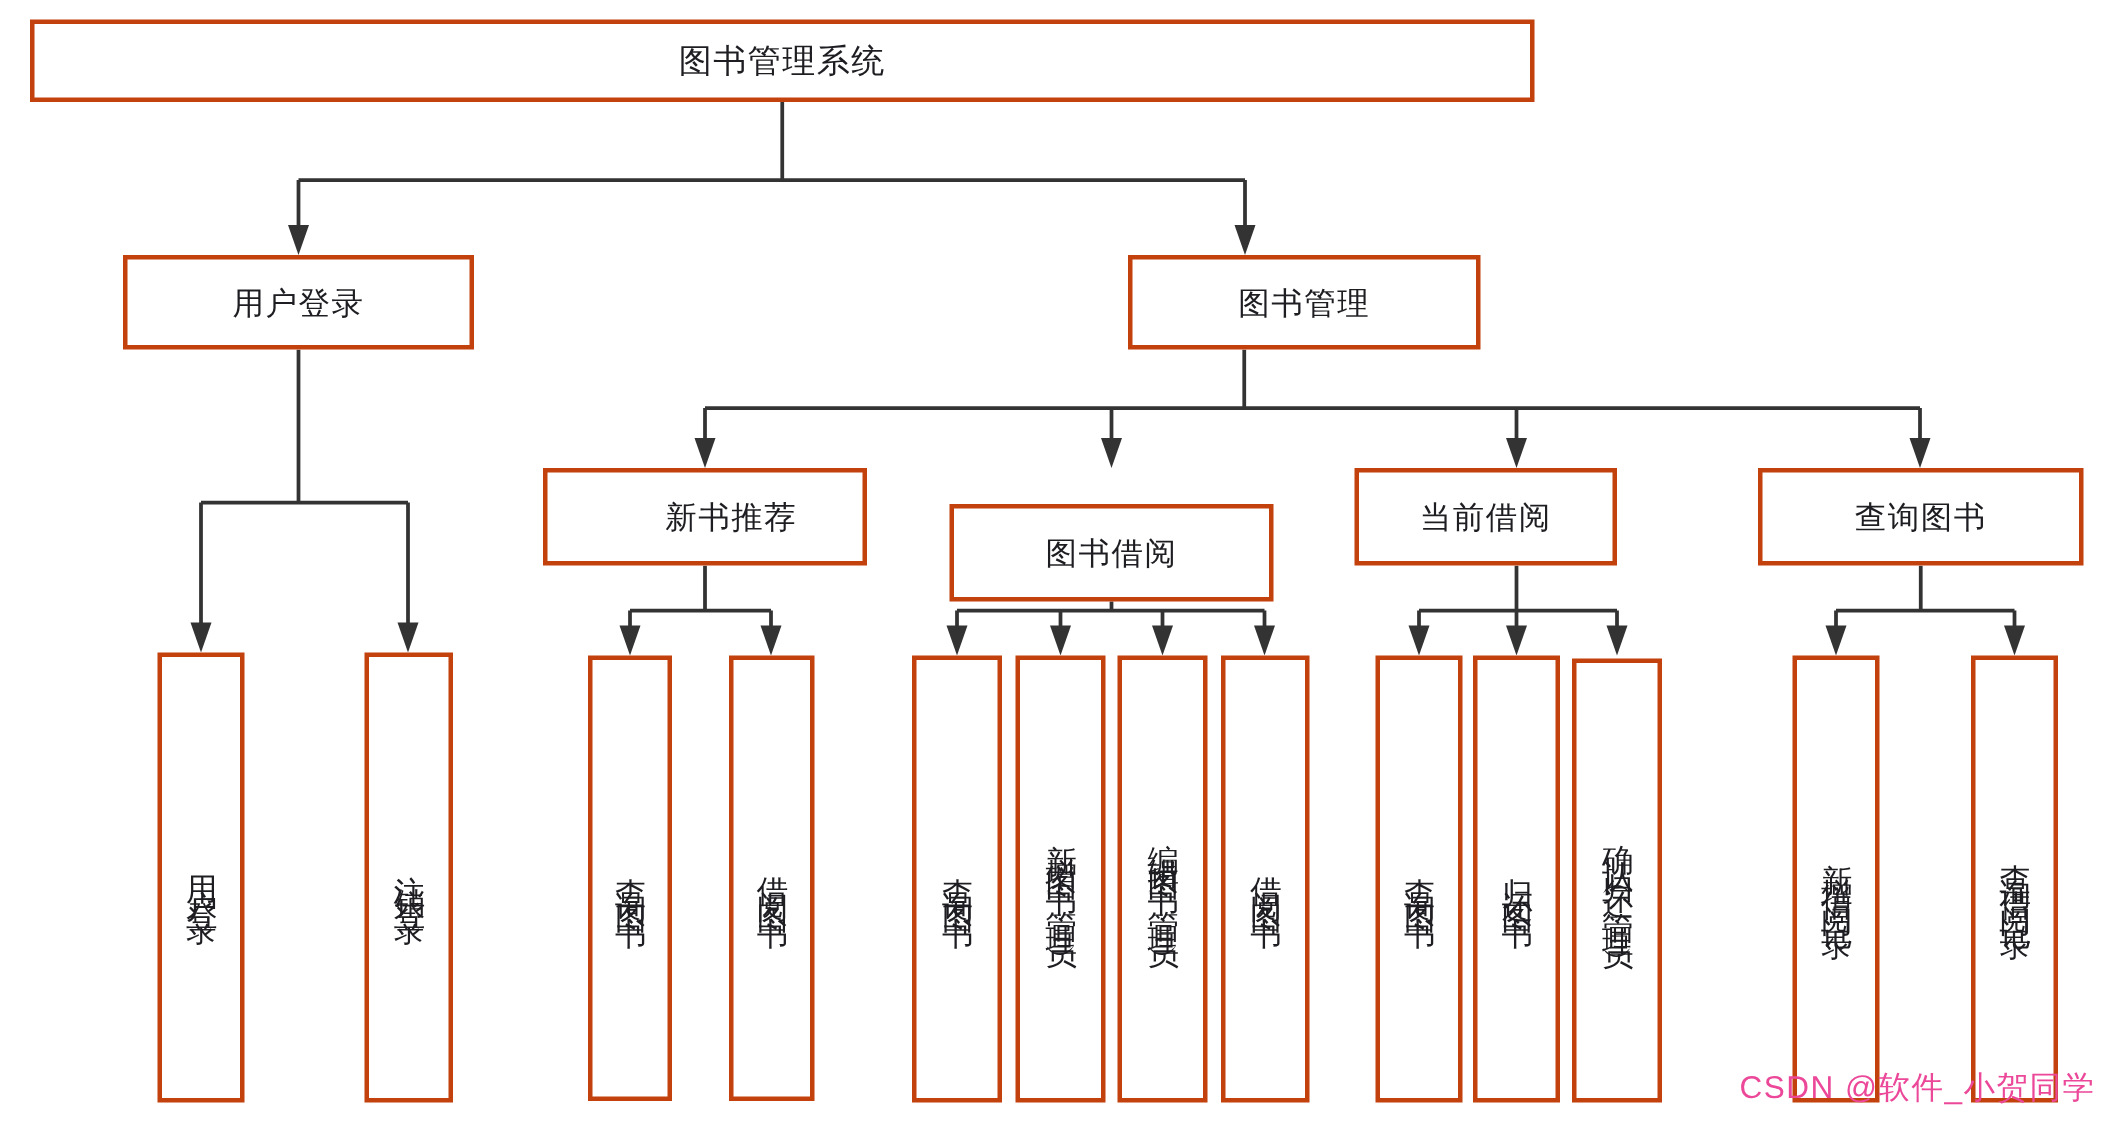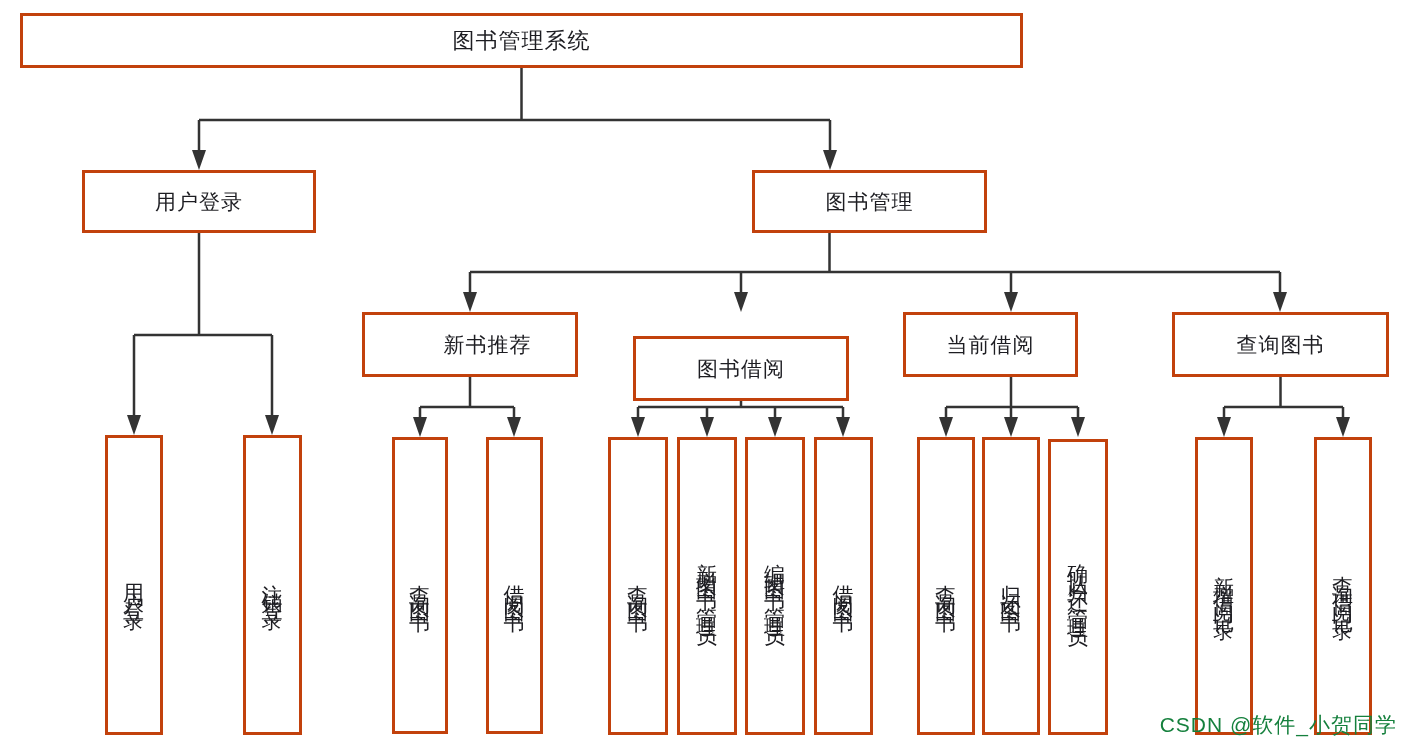--- a/index.html
+++ b/index.html
@@ -29,21 +29,21 @@
     letter-spacing:9px;
     color:#1d1d22;
     line-height:1;
     max-height:288px;
   }
   #watermark{
     position:absolute;
     right:8px;top:711px;
     z-index:6;
     font-size:21px;
-    color:#15803d;
+    color:#ec4899;
     letter-spacing:1px;
     white-space:nowrap;
   }
 </style>
 </head>
 <body>
 
 <div id="stage">
 
   <svg id="wires" width="1405" height="747" viewBox="0 0 1405 747">

